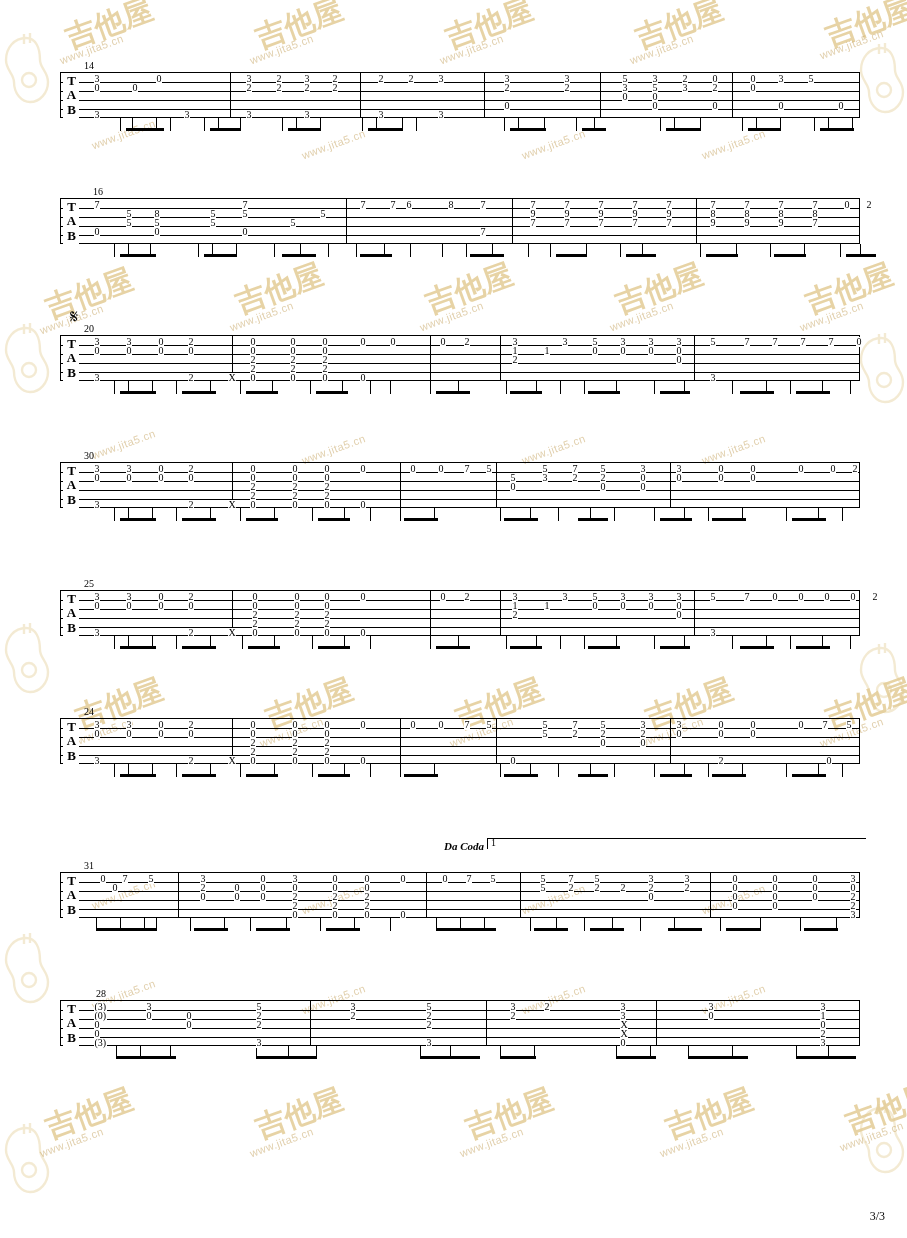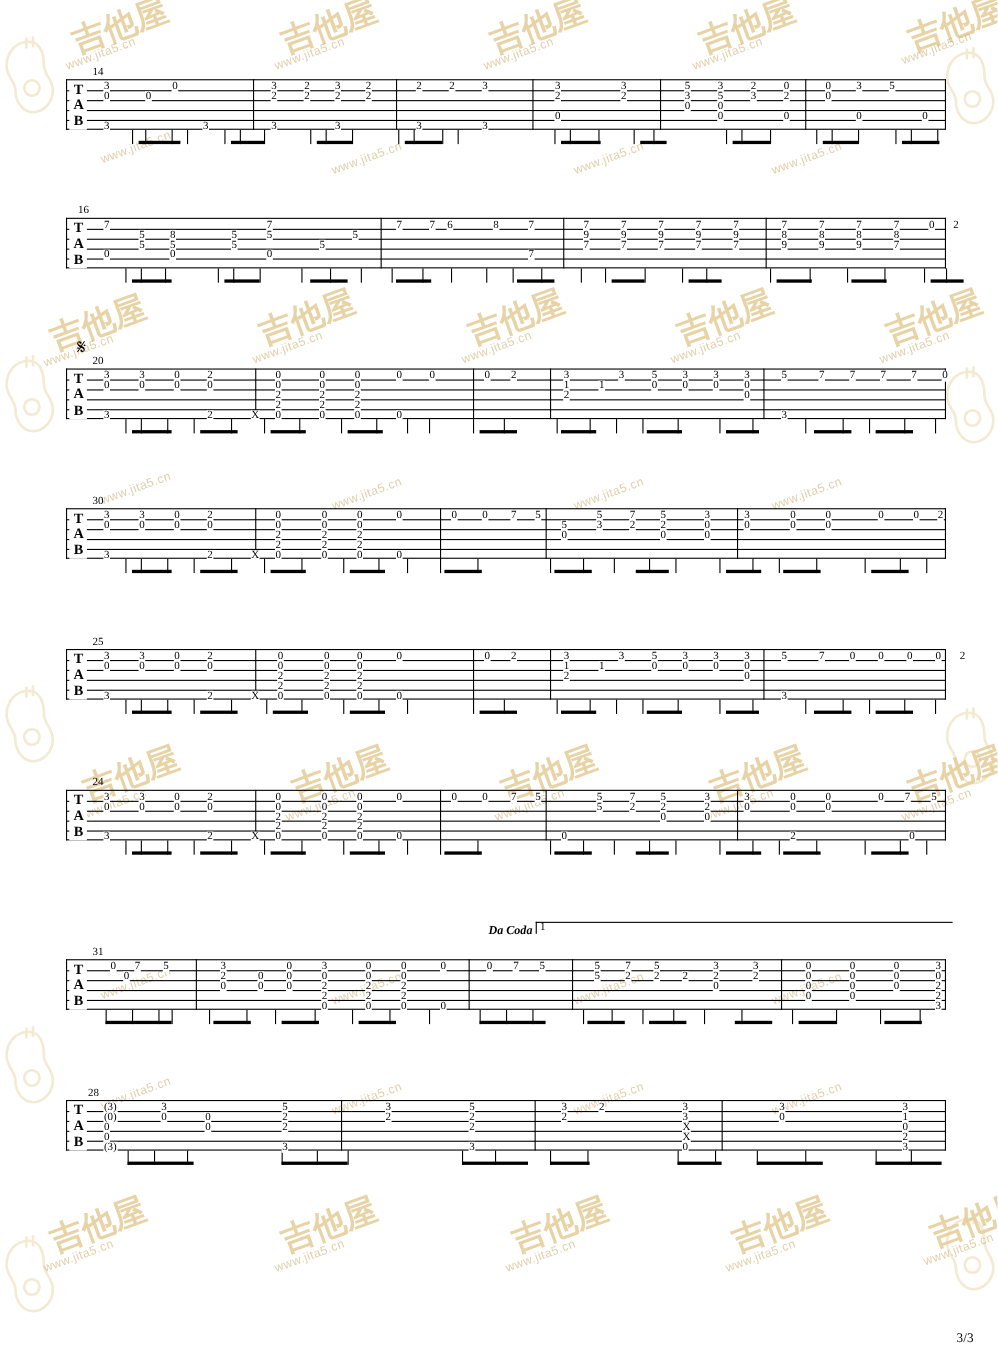--- a/index.html
+++ b/index.html
@@ -425,21 +425,21 @@
           <div class="beam" style="left: 606px; width: 34px; top: 10px;"></div>
           <div class="beam" style="left: 688px; width: 32px; top: 10px;"></div>
           <div class="beam" style="left: 760px; width: 34px; top: 10px;"></div>
         </div>
       </div>
       <div class="system" style="top: 198px;">
         <div class="staff">
           <div class="tabclef" style="white-space: pre;">T
 A
 B</div>
-          <div class="measure-num" style="left: 11px; text-align: center;">16</div>
+          <div class="measure-num" style="left: 33px; text-align: center;">16</div>
           <div class="bar" style="left: 286px;"></div>
           <div class="bar" style="left: 452px;"></div>
           <div class="bar" style="left: 636px;"></div>
           <div class="n" style="left: 34px; top: 0.8px;">7</div>
           <div class="n" style="left: 34px; top: 27.6px;">0</div>
           <div class="n" style="left: 66px; top: 9.6px;">5</div>
           <div class="n" style="left: 66px; top: 18.6px;">5</div>
           <div class="n" style="left: 94px; top: 9.6px;">8</div>
           <div class="n" style="left: 94px; top: 18.6px;">5</div>
           <div class="n" style="left: 94px; top: 27.6px;">0</div>
@@ -1035,21 +1035,21 @@
           <div class="beam" style="left: 608px; width: 34px; top: 10px;"></div>
           <div class="beam" style="left: 666px; width: 34px; top: 10px;"></div>
           <div class="beam" style="left: 744px; width: 34px; top: 10px;"></div>
         </div>
       </div>
       <div class="system" style="top: 1000px;">
         <div class="staff">
           <div class="tabclef" style="white-space: pre;">T
 A
 B</div>
-          <div class="measure-num" style="left: 20px;">28</div>
+          <div class="measure-num" style="left: 36px;">28</div>
           <div class="bar" style="left: 250px;"></div>
           <div class="bar" style="left: 426px;"></div>
           <div class="bar" style="left: 596px;"></div>
           <div class="n" style="left: 34px; top: 0.8px;">(3)</div>
           <div class="n" style="left: 34px; top: 9.6px;">(0)</div>
           <div class="n" style="left: 34px; top: 18.6px;">0</div>
           <div class="n" style="left: 34px; top: 27.6px;">0</div>
           <div class="n" style="left: 34px; top: 36.6px;">(3)</div>
           <div class="n" style="left: 86px; top: 0.8px;">3</div>
           <div class="n" style="left: 86px; top: 9.6px;">0</div>

